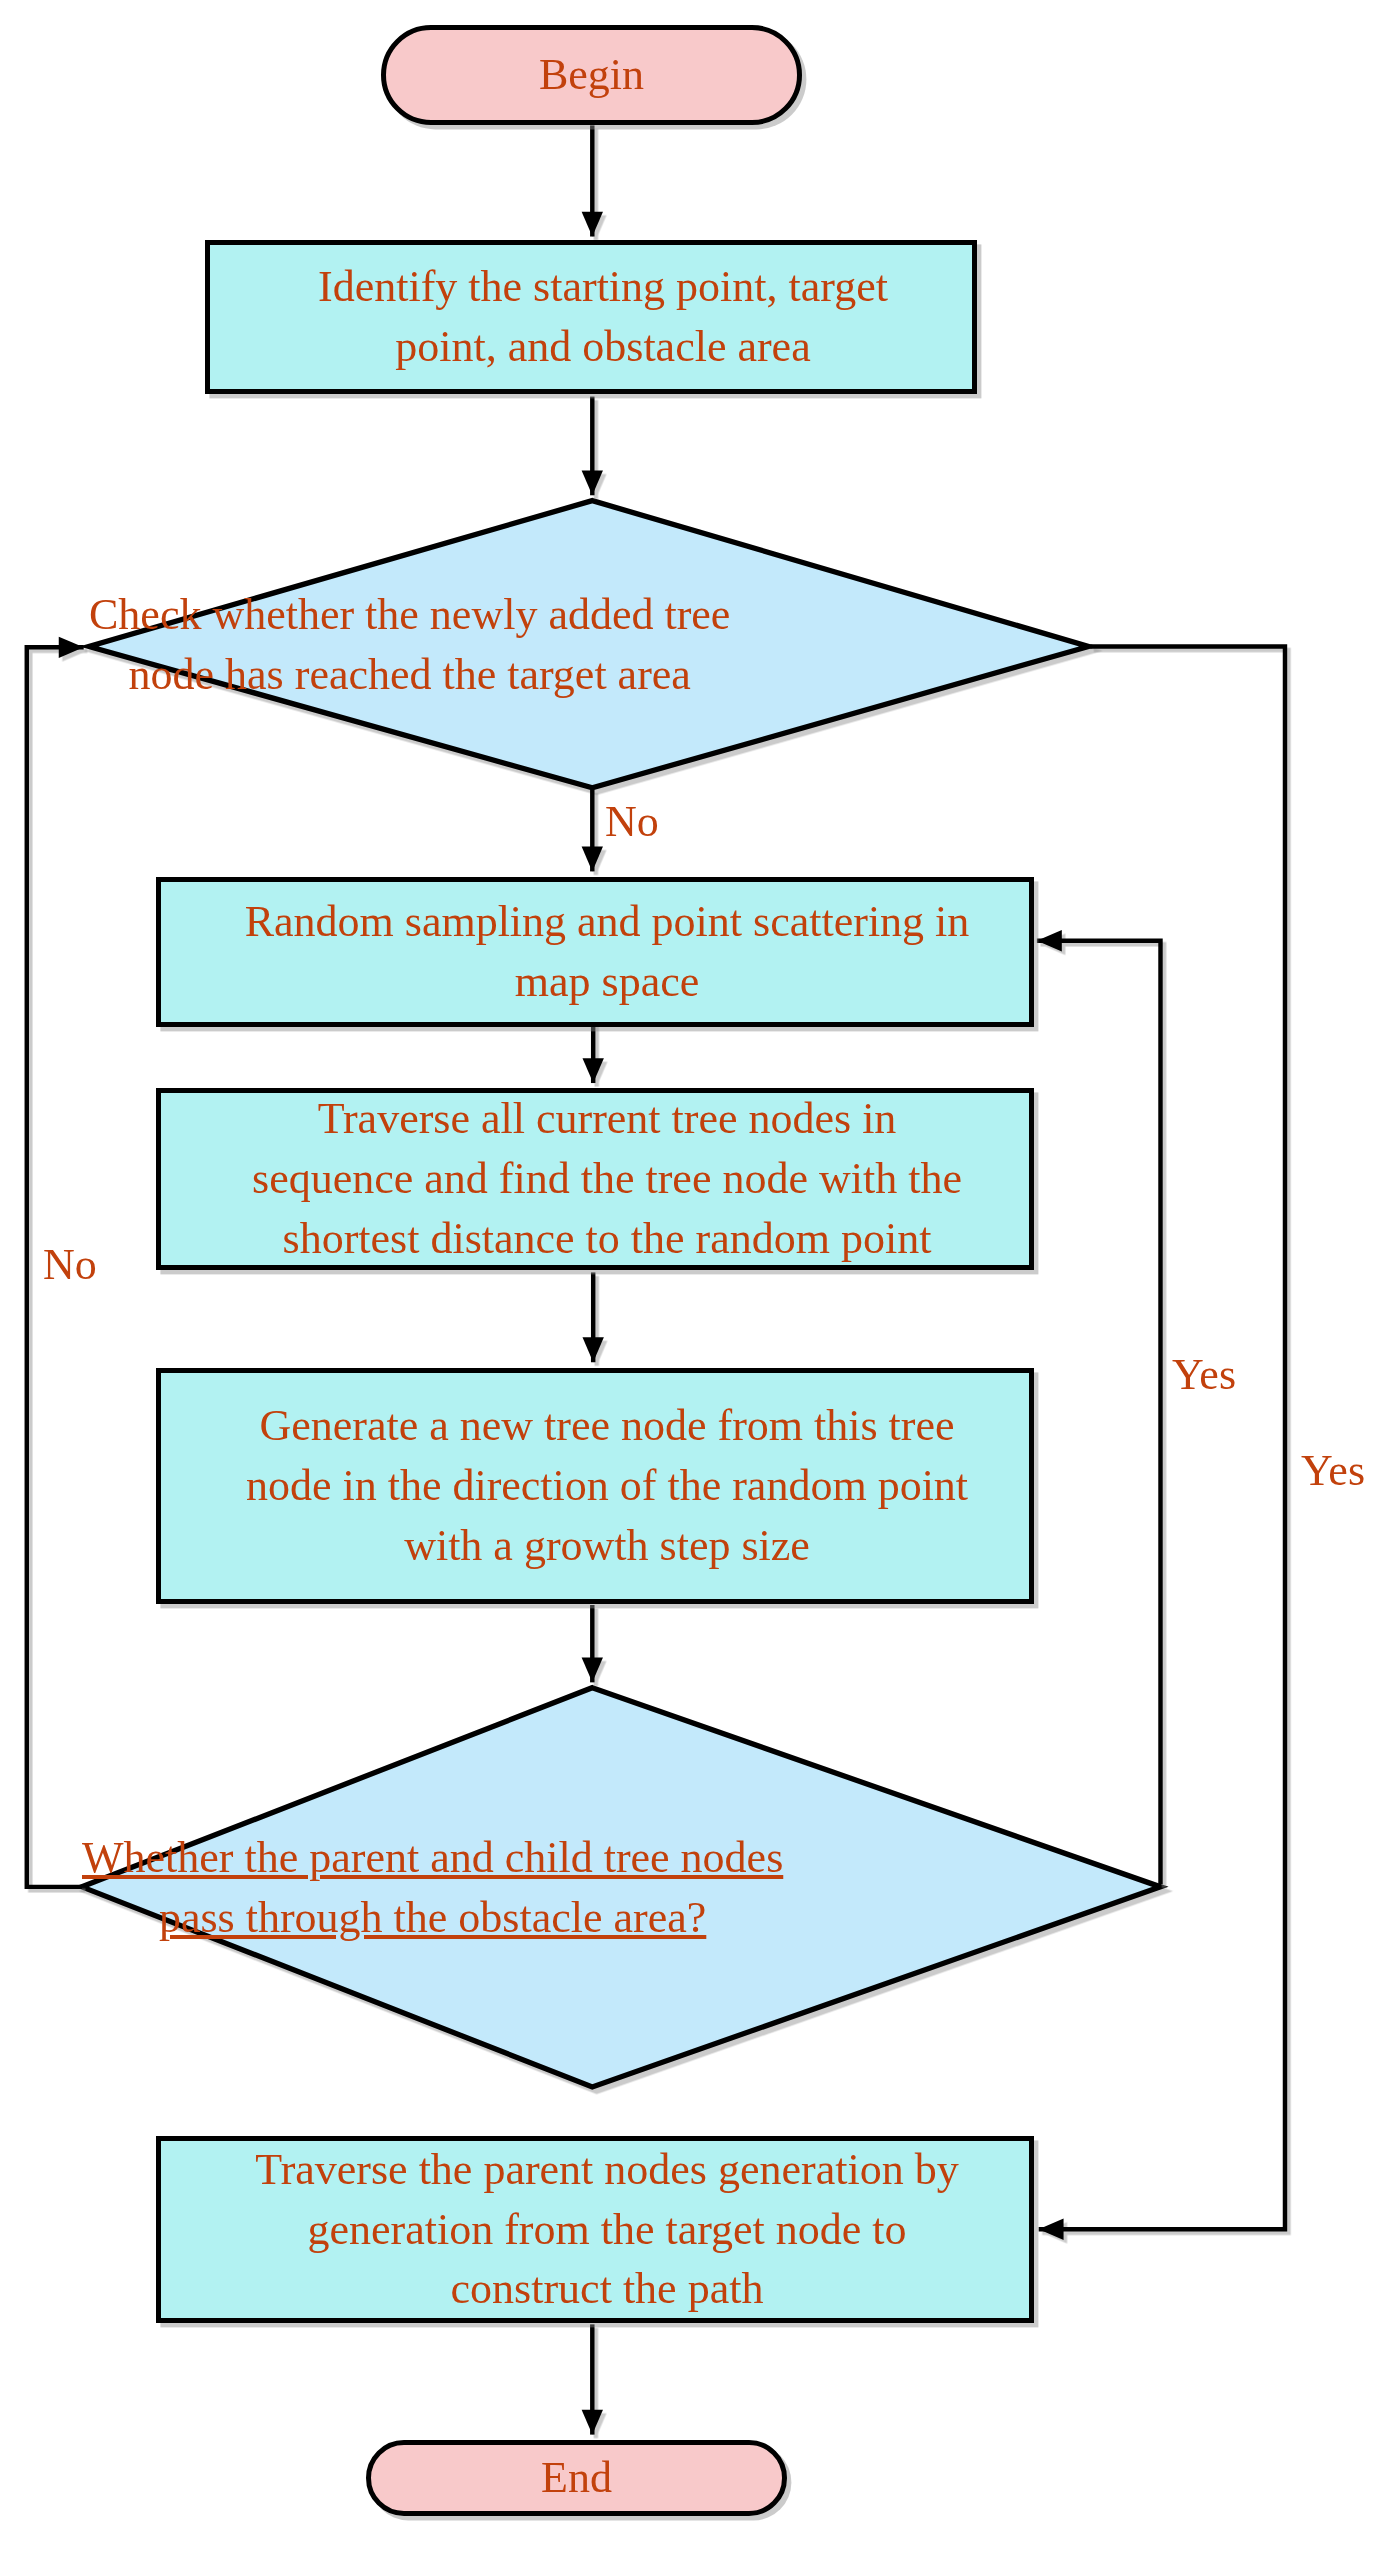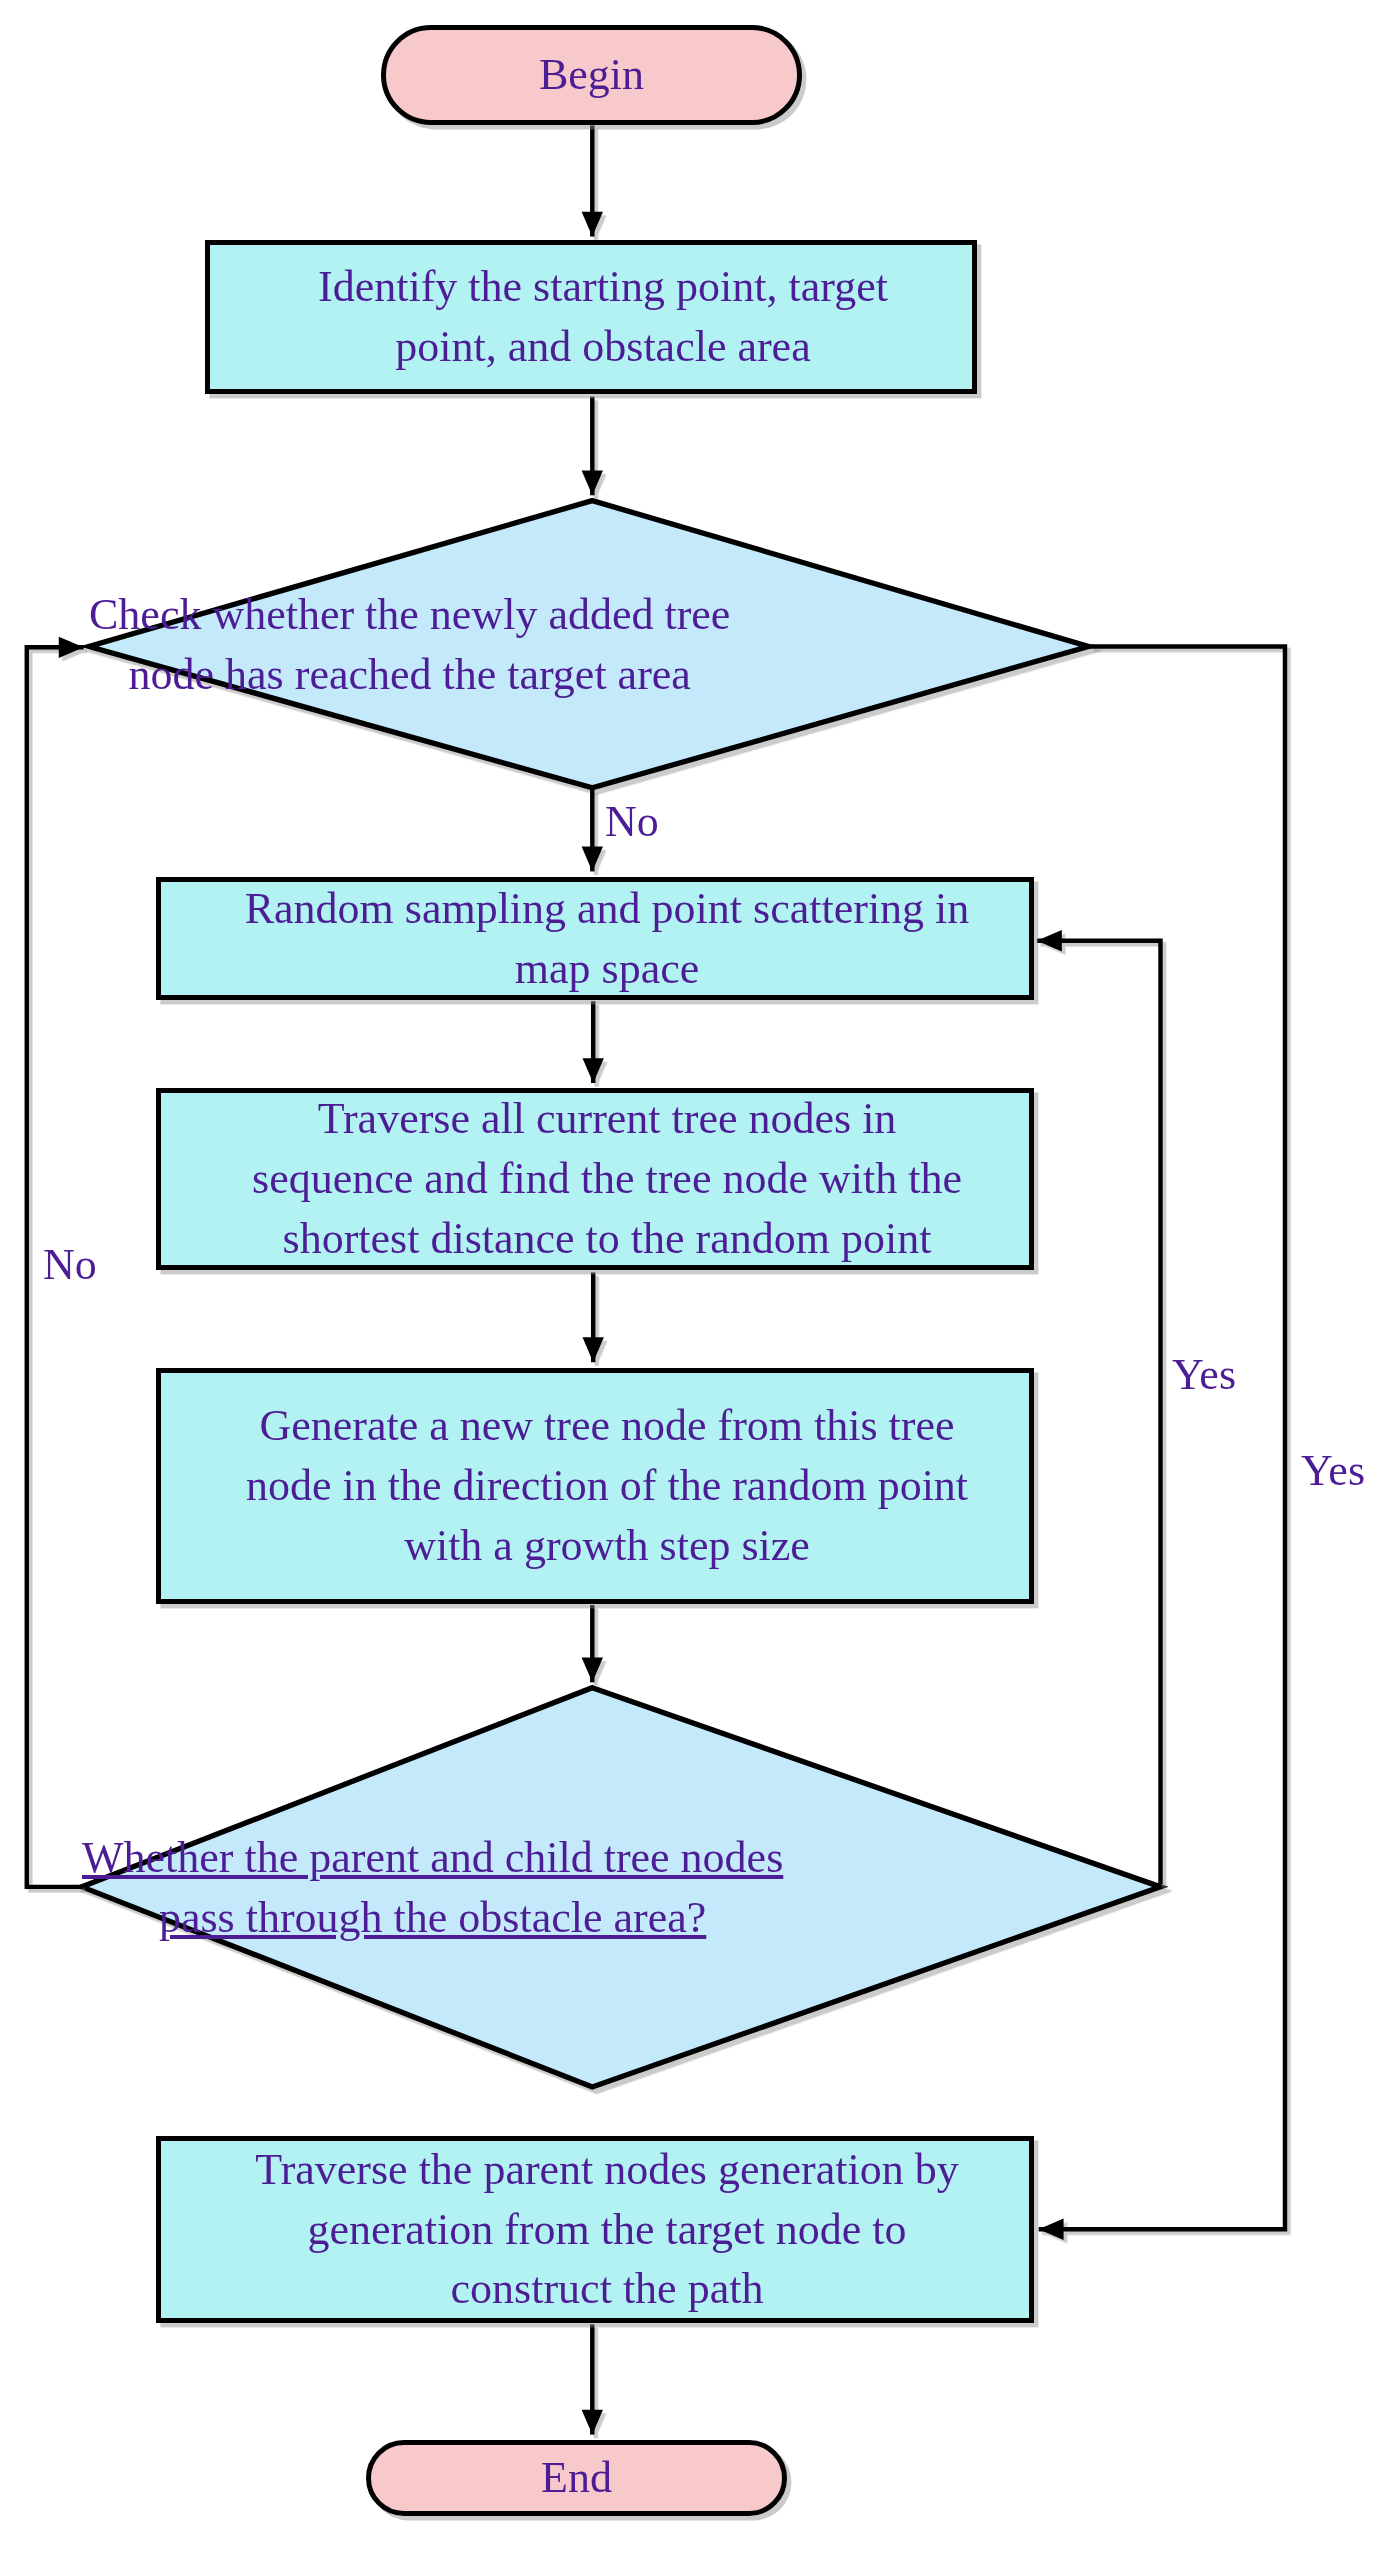--- a/index.html
+++ b/index.html
@@ -6,21 +6,21 @@
     margin: 0;
     padding: 0;
     background: #ffffff;
   }
   #canvas {
     position: relative;
     width: 1398px;
     height: 2576px;
     background: #ffffff;
     font-family: "Liberation Serif", "DejaVu Serif", serif;
-    color: #4c1d95;
+    color: #c2410c;
     overflow: hidden;
   }
   #wires {
     position: absolute;
     left: 0; top: 0;
     width: 1398px;
     height: 2576px;
   }
   #wires path.conn {
     fill: none;
@@ -109,21 +109,21 @@
 
   <div class="node terminator" style="left:366px; top:2440px; width:421px; height:76px;">
     <span>End</span>
   </div>
 
   <div class="node process" style="left:205px; top:240px; width:772px; height:154px;">
     <span>Identify the starting point, target
 point, and obstacle area</span>
   </div>
 
-  <div class="node process" style="left:156px; top:877px; width:878px; height:123px;">
+  <div class="node process" style="left:156px; top:877px; width:878px; height:150px;">
     <span>Random sampling and point scattering in
 map space</span>
   </div>
 
   <div class="node process" style="left:156px; top:1088px; width:878px; height:182px;">
     <span>Traverse all current tree nodes in
 sequence and find the tree node with the
 shortest distance to the random point</span>
   </div>
 

